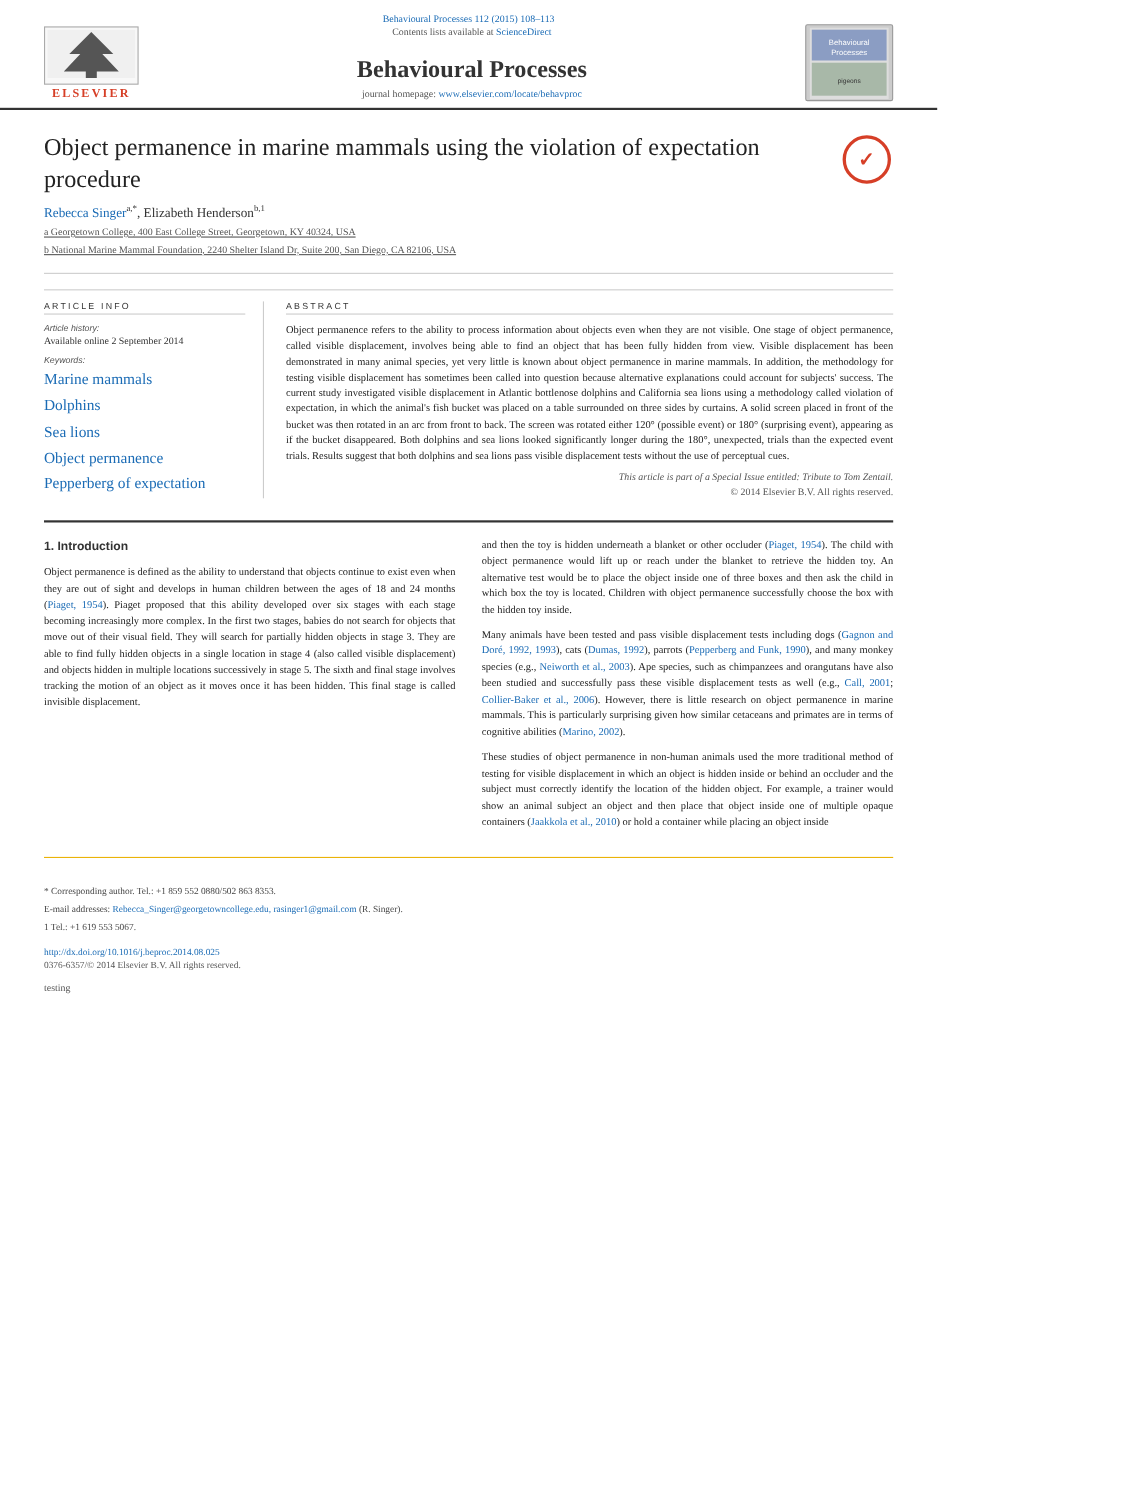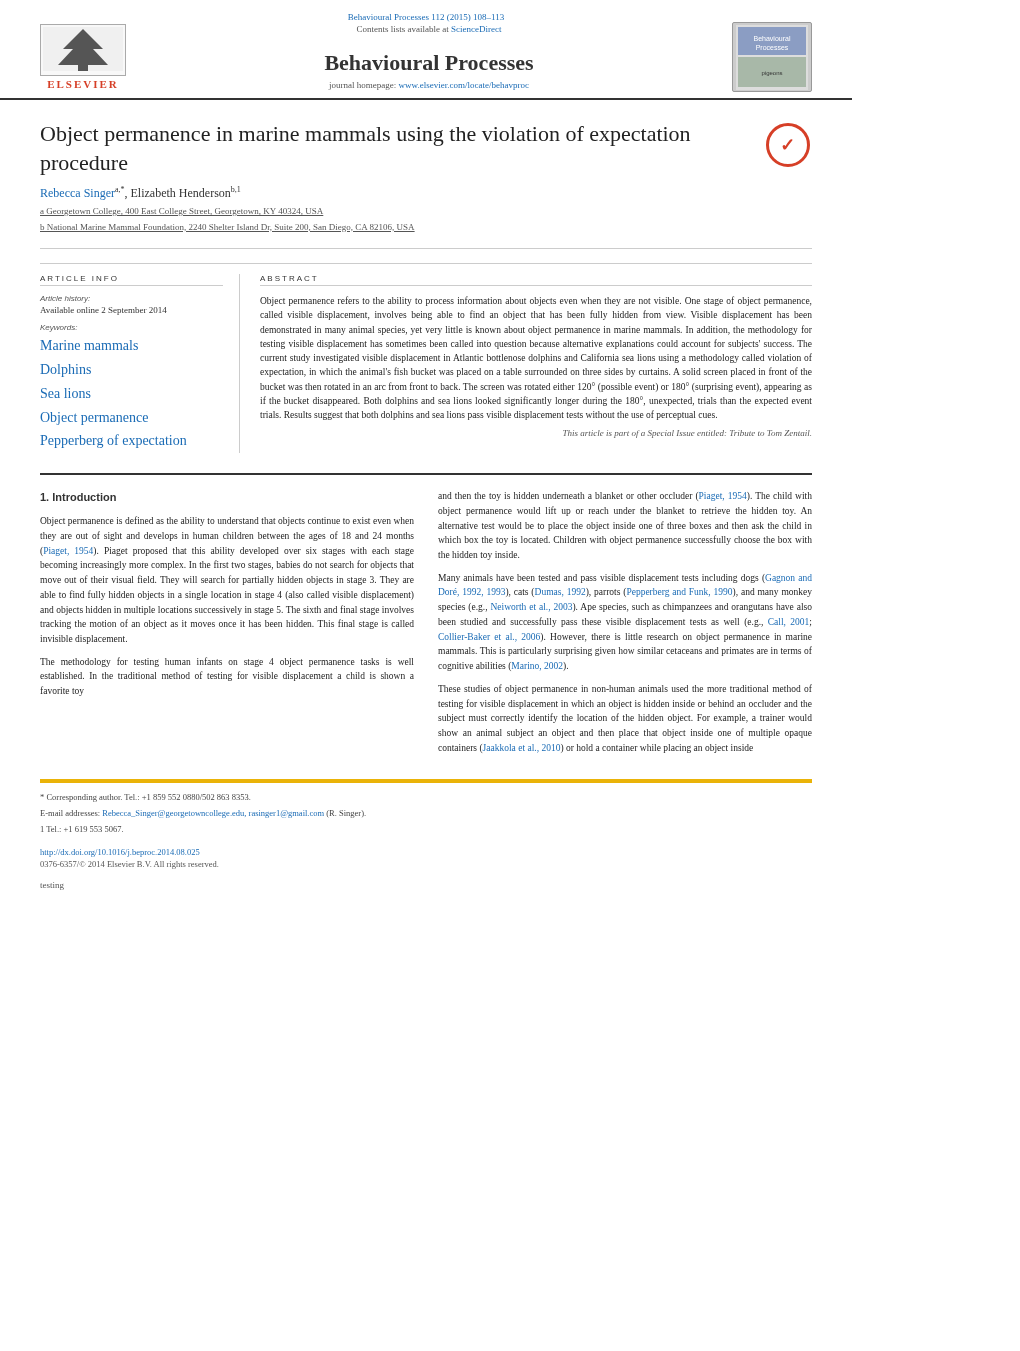--- a/index.html
+++ b/index.html
@@ -223,22 +223,22 @@
     }
     .body-col p {
       margin-bottom: 8px;
     }
     .inline-link {
       color: #1a6bb5;
     }
     
     .article-footer {
       margin-top: 16px;
-      padding-top: 8px;
-      border-top: 4px solid #eab308;
+      padding-top: 24px;
+      border-top: 1px solid #eab308;
       font-size: 8.5px;
       color: #444;
       line-height: 1.5;
     }
     .footer-note {
       margin-bottom: 3px;
     }
     .doi-line {
       margin-top: 10px;
       font-size: 8.5px;
@@ -349,33 +349,31 @@
           <div>Sea lions</div>
           <div>Object permanence</div>
           <div>Pepperberg of expectation</div>
         </div>
       </div>
 
       <div class="abstract-col">
         <div class="col-heading">ABSTRACT</div>
         <div class="abstract-text">Object permanence refers to the ability to process information about objects even when they are not visible. One stage of object permanence, called visible displacement, involves being able to find an object that has been fully hidden from view. Visible displacement has been demonstrated in many animal species, yet very little is known about object permanence in marine mammals. In addition, the methodology for testing visible displacement has sometimes been called into question because alternative explanations could account for subjects' success. The current study investigated visible displacement in Atlantic bottlenose dolphins and California sea lions using a methodology called violation of expectation, in which the animal's fish bucket was placed on a table surrounded on three sides by curtains. A solid screen placed in front of the bucket was then rotated in an arc from front to back. The screen was rotated either 120° (possible event) or 180° (surprising event), appearing as if the bucket disappeared. Both dolphins and sea lions looked significantly longer during the 180°, unexpected, trials than the expected event trials. Results suggest that both dolphins and sea lions pass visible displacement tests without the use of perceptual cues.</div>
         <div class="abstract-special-note">This article is part of a Special Issue entitled: Tribute to Tom Zentail.</div>
+        <div class="copyright-line">© 2014 Elsevier B.V. All rights reserved.</div>
       </div>
     </div>
 
     <div class="body-section">
       <div class="two-col-body">
 
         <div class="body-col">
           <div class="section-heading">1. Introduction</div>
           <p>
             Object permanence is defined as the ability to understand that objects continue to exist even when they are out of sight and develops in human children between the ages of 18 and 24 months (<span class="inline-link">Piaget, 1954</span>). Piaget proposed that this ability developed over six stages with each stage becoming increasingly more complex. In the first two stages, babies do not search for objects that move out of their visual field. They will search for partially hidden objects in stage 3. They are able to find fully hidden objects in a single location in stage 4 (also called visible displacement) and objects hidden in multiple locations successively in stage 5. The sixth and final stage involves tracking the motion of an object as it moves once it has been hidden. This final stage is called invisible displacement.
-          </p>
-          <p>
-            The methodology for testing human infants on stage 4 object permanence tasks is well established. In the traditional method of testing for visible displacement a child is shown a favorite toy
           </p>
         </div>
 
         <div class="body-col">
           <p>
             and then the toy is hidden underneath a blanket or other occluder (<span class="inline-link">Piaget, 1954</span>). The child with object permanence would lift up or reach under the blanket to retrieve the hidden toy. An alternative test would be to place the object inside one of three boxes and then ask the child in which box the toy is located. Children with object permanence successfully choose the box with the hidden toy inside.
           </p>
           <p>
             Many animals have been tested and pass visible displacement tests including dogs (<span class="inline-link">Gagnon and Doré, 1992, 1993</span>), cats (<span class="inline-link">Dumas, 1992</span>), parrots (<span class="inline-link">Pepperberg and Funk, 1990</span>), and many monkey species (e.g., <span class="inline-link">Neiworth et al., 2003</span>). Ape species, such as chimpanzees and orangutans have also been studied and successfully pass these visible displacement tests as well (e.g., <span class="inline-link">Call, 2001</span>; <span class="inline-link">Collier-Baker et al., 2006</span>). However, there is little research on object permanence in marine mammals. This is particularly surprising given how similar cetaceans and primates are in terms of cognitive abilities (<span class="inline-link">Marino, 2002</span>).
           </p>

